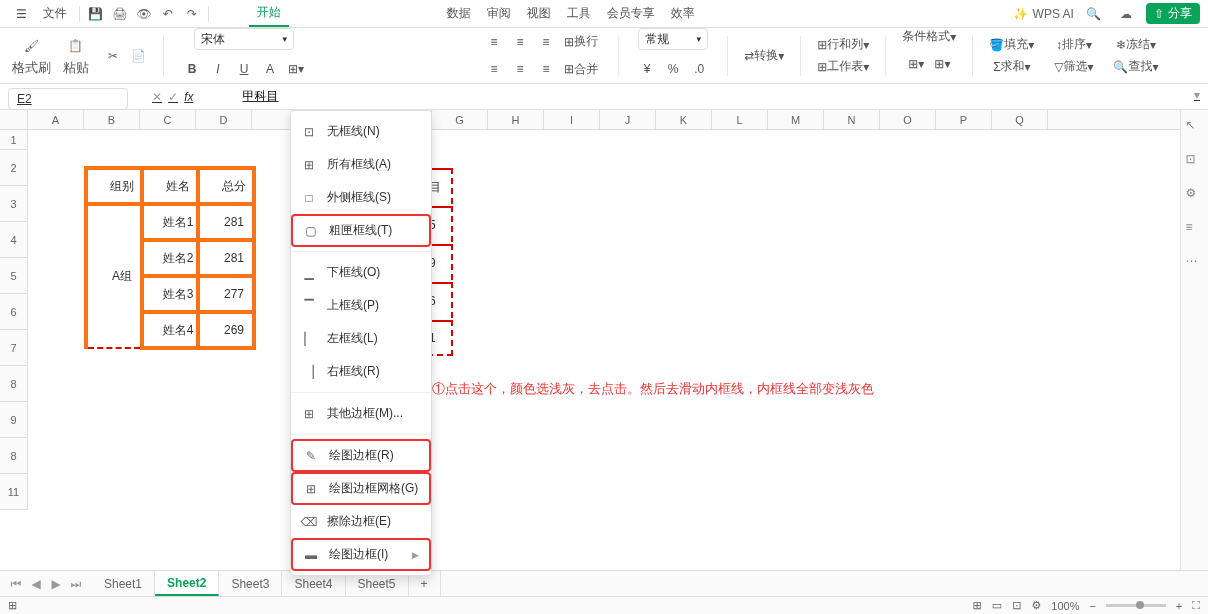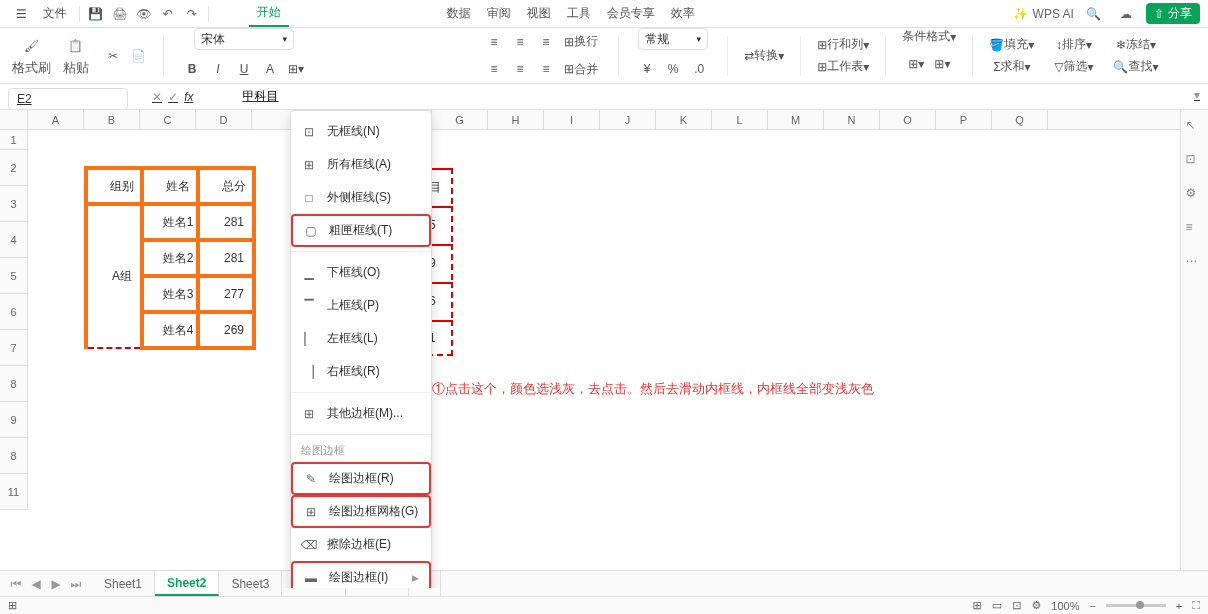--- a/index.html
+++ b/index.html
@@ -311,21 +311,20 @@
     <div class="menu-item">
         <span class="mi-icon">▕</span>
         <span>右框线(R)</span>
       </div>
     <div class="menu-sep"></div>
     <div class="menu-item">
         <span class="mi-icon">⊞</span>
         <span>其他边框(M)...</span>
       </div>
     <div class="menu-sep"></div>
-    <div class="menu-header">绘图边框</div>
     <div class="menu-item red-box">
         <span class="mi-icon">✎</span>
         <span>绘图边框(R)</span>
       </div>
     <div class="menu-item red-box">
         <span class="mi-icon">⊞</span>
         <span>绘图边框网格(G)</span>
       </div>
     <div class="menu-item">
         <span class="mi-icon">⌫</span>

